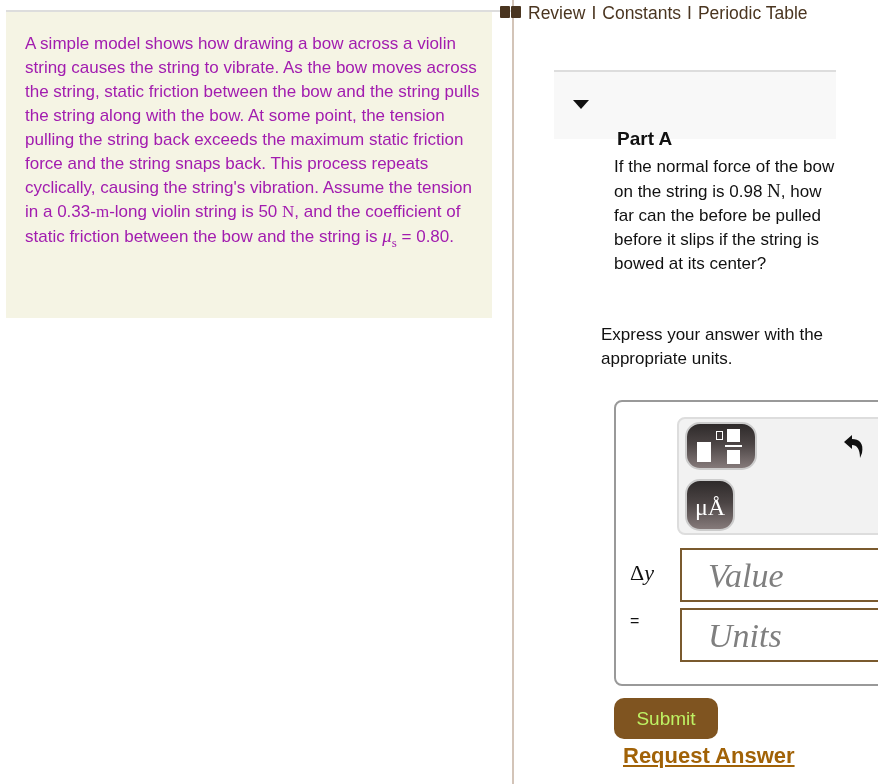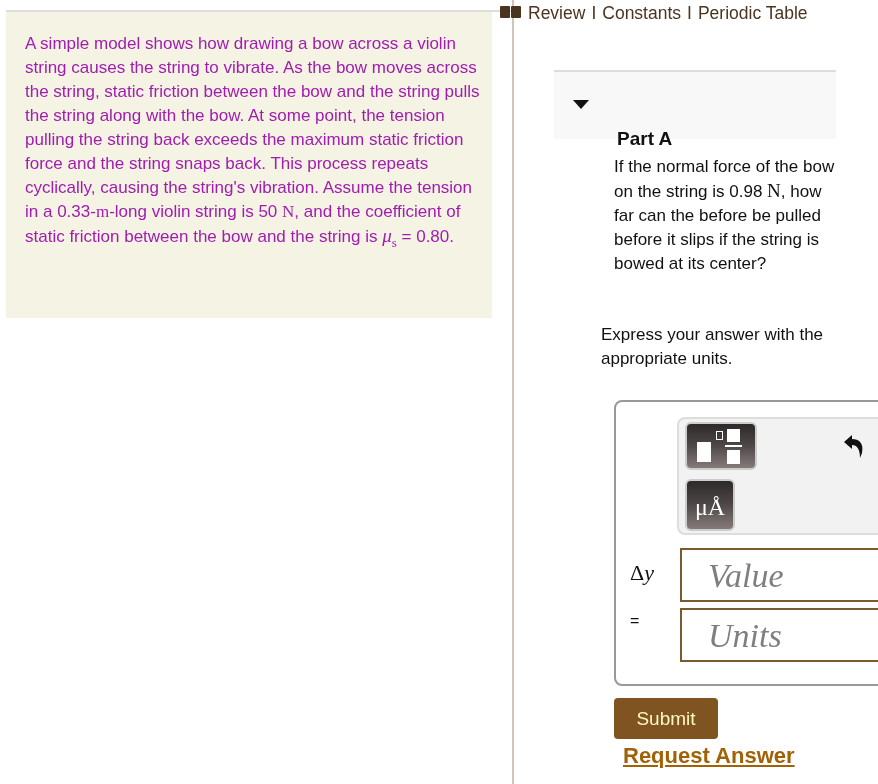--- a/index.html
+++ b/index.html
@@ -22,39 +22,39 @@
   .part-header { position:absolute; left:554px; top:70px; width:282px; height:67px; background:#f8f8f8; border-top:2px solid #ddd; }
   .part-header .tri { position:absolute; left:19px; top:28px; width:0; height:0;
                       border-left:8px solid transparent; border-right:8px solid transparent; border-top:9px solid #111; }
   .part-header .title { position:absolute; left:63px; top:24px; font-weight:bold; font-size:19px;margin-top:32px; }
   .question { position:absolute; left:614px; top:155px; width:225px; font-size:17px; line-height:24px; }
   .instruct { position:absolute; left:601px; top:315px; width:225px; font-size:17px; line-height:24px; font-weight:normal;margin-top:8px; }
   .answer-box { position:absolute; left:614px; top:400px; width:280px; height:282px;
                 border:2px solid #999; border-radius:8px; background:#fff; }
   .toolbar { position:absolute; left:677px; top:417px; width:220px; height:114px;
              background:#f2f2f2; border:2px solid #ddd; border-radius:8px; }
-  .tbtn { position:absolute; width:72px; height:48px; border-radius:6px; border:2px solid #ccc;
+  .tbtn { position:absolute; width:72px; height:48px; border-radius:15px; border:2px solid #ccc;
           background:linear-gradient(#2e2a2a 0%, #4b4444 45%, #857a7a 100%); box-sizing:border-box; }
   .tbtn.t1 { left:685px; top:422px; }
   .tbtn.t2 { left:685px; top:479px; width:50px; height:52px; color:#fff; text-align:center;
              font-family:"Liberation Serif", serif; font-size:24px; line-height:52px; }
   .tpl i { position:absolute; background:#fff; }
   .undo { position:absolute; left:842px; top:433px; width:24px; height:26px; }
   .dy { position:absolute; left:630px; top:560px; font-family:"Liberation Serif", serif; font-size:22px; }
   .dy em { font-style:italic; }
   .eq { position:absolute; left:630px; top:612px; font-size:16px; }
   .field { position:absolute; left:680px; width:210px; height:54px; border:2px solid #7a5a2e;
            background:#fff; box-sizing:border-box; }
   .field.v { top:548px; } .field.u { top:608px; }
   .field input { border:0; outline:none; background:transparent; width:190px; height:50px;
                  padding-left:26px; font-family:"Liberation Serif", serif; font-style:italic;
                  font-size:34px; color:#777; }
   .field input::placeholder { color:#7f7f7f; }
   .submit { position:absolute; left:614px; top:698px; width:104px; height:41px; background:#7f5420;
-            color:#fef9c3; border:0; border-radius:4px; font-family:"Liberation Sans", sans-serif; font-size:19px; }
+            color:#bef264; border:0; border-radius:10px; font-family:"Liberation Sans", sans-serif; font-size:19px; }
   .request { position:absolute; left:623px; top:743px; font-weight:bold; font-size:22px; color:#a16207;
              text-decoration:underline; }
 </style>
 </head>
 <body>
 
 <div class="top-rule"></div>
 <div class="divider"></div>
 
 <div class="intro">

